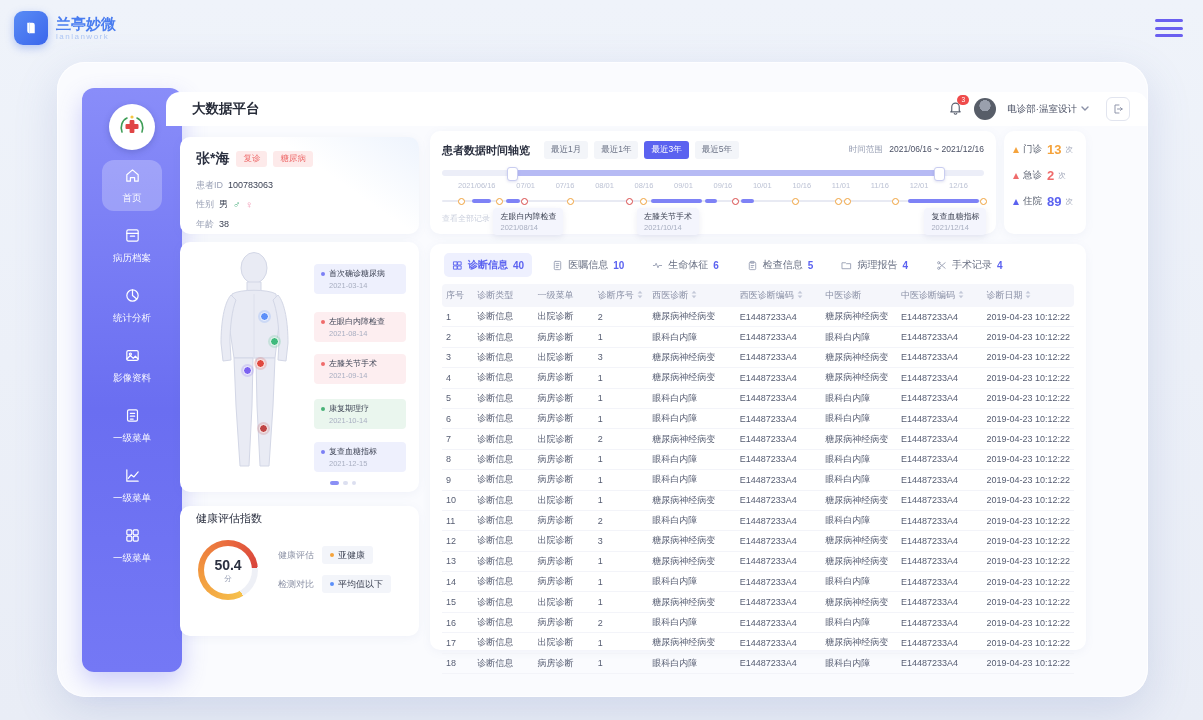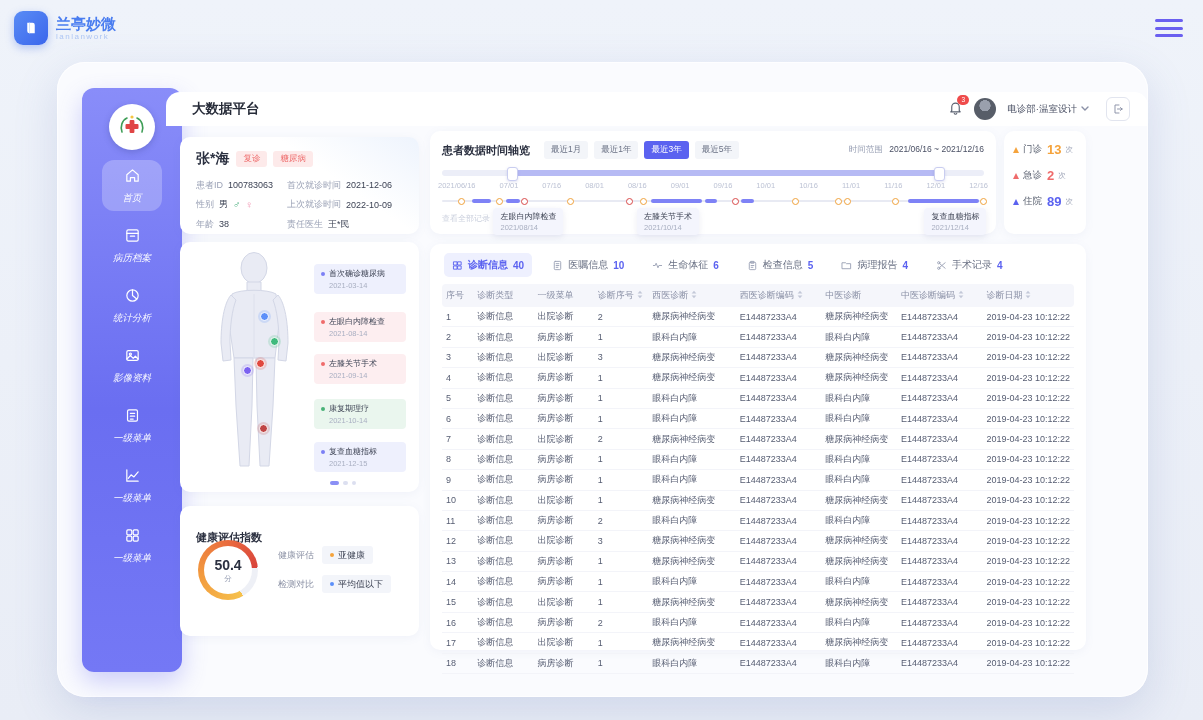--- a/index.html
+++ b/index.html
@@ -12,21 +12,21 @@
   .brand-txt{display:flex;flex-direction:column;line-height:1.15;}
   .brand-title{font-size:15px;font-weight:bold;color:#4a7df0;}
   .brand-sub{font-size:8px;color:#aec6f4;letter-spacing:1.5px;}
   .menu-btn{position:absolute;right:20px;top:19px;width:28px;cursor:pointer;}
   .menu-btn i{display:block;height:3px;border-radius:2px;background:#6a5ff0;margin-bottom:4.5px;}
 
   
   .device{position:absolute;left:57px;top:62px;width:1091px;height:635px;background:#fafbfe;border-radius:28px;box-shadow:0 14px 44px rgba(90,110,180,.18),0 0 0 1px rgba(255,255,255,.8) inset;}
 
   
-  .sidebar{position:absolute;left:25px;top:26px;width:100px;height:584px;border-radius:12px;background:linear-gradient(180deg,#898df9 0%,#6a6ef1 55%,#7478f5 100%);box-shadow:0 10px 24px rgba(98,104,238,.30);font-style:italic;}
+  .sidebar{position:absolute;left:25px;top:26px;width:100px;height:584px;border-radius:12px;background:linear-gradient(180deg,#898df9 0%,#6a6ef1 55%,#7478f5 100%);box-shadow:0 10px 24px rgba(98,104,238,.30);}
   .hosp-logo{margin:16px auto 10px;width:46px;height:46px;background:#fff;border-radius:50%;display:flex;align-items:center;justify-content:center;box-shadow:0 2px 6px rgba(40,50,120,.25);}
   .side-item{width:60px;margin:9px auto;padding:7px 0 6px;border-radius:12px;display:flex;flex-direction:column;align-items:center;gap:4px;cursor:pointer;}
   .side-item.active{background:rgba(255,255,255,.24);}
   .s-label{font-size:9.5px;color:rgba(255,255,255,.95);}
 
   
   .topbar{position:absolute;left:109px;top:30px;width:982px;height:34px;background:#fff;border-radius:14px 14px 0 0;display:flex;align-items:center;}
   .tb-title{margin-left:26px;font-size:13.5px;font-weight:bold;color:#262b38;}
   .tb-right{margin-left:auto;display:flex;align-items:center;gap:11px;padding-right:18px;}
   .bell{position:relative;cursor:pointer;}
@@ -56,21 +56,21 @@
   .tl-head{display:flex;align-items:center;padding:10px 12px 0;gap:6px;}
   .tl-title{font-size:11px;font-weight:bold;color:#2b3040;margin-right:8px;}
   .tl-btn{font-size:8.5px;padding:3px 7px;border-radius:3px;background:#f3f5f9;color:#6a7184;cursor:pointer;}
   .tl-btn.active{background:#5b62f0;color:#fff;}
   .tl-range{margin-left:auto;font-size:8.5px;color:#9aa1b5;}
   .tl-range b{color:#4a5064;font-weight:normal;margin-left:4px;}
   .tl-slider{position:relative;margin:9px 12px 0;height:10px;}
   .tl-track{position:absolute;left:0;right:0;top:2px;height:6px;background:#eceef8;border-radius:3px;}
   .tl-fill{position:absolute;top:2px;height:6px;background:#b6baf4;border-radius:3px;cursor:pointer;}
   .tl-handle{position:absolute;top:-1px;width:9px;height:12px;background:#fff;border:1px solid #c9cdf0;border-radius:3px;cursor:ew-resize;box-shadow:0 1px 3px rgba(90,100,180,.2);}
-  .tl-ticks{display:flex;justify-content:space-between;margin:3px 8px 0;font-size:7.5px;color:#bcc2d4;}
+  .tl-ticks{display:flex;justify-content:space-between;margin:3px 28px 0;font-size:7.5px;color:#bcc2d4;}
   .tl-dots{position:relative;margin:7px 12px 0;height:8px;}
   .tl-dots::before{content:"";position:absolute;left:0;right:0;top:3px;height:2px;background:#e8eaf3;border-radius:1px;}
   .m-dot{position:absolute;top:1px;width:5px;height:5px;border-radius:50%;background:#fff;border:1.6px solid;}
   .m-seg{position:absolute;top:2px;height:4px;border-radius:2px;}
   .tl-events{position:relative;margin:3px 12px 0;height:32px;}
   .tl-note{position:absolute;left:0;top:5px;font-size:8px;color:#ccd1de;}
   .tl-event{position:absolute;top:0;background:#f4f5fd;border-radius:4px;padding:3px 7px;box-shadow:0 2px 6px rgba(110,120,170,.14);white-space:nowrap;}
   .tl-ev-title{font-size:8px;color:#3d4354;}
   .tl-ev-date{font-size:7.5px;color:#a8aec0;margin-top:1px;}
 
@@ -89,21 +89,21 @@
   .bm-chip{position:absolute;left:134px;width:92px;border-radius:4px;padding:4px 7px;box-sizing:border-box;}
   .bm-t{font-size:8px;color:#3d4354;display:flex;align-items:center;gap:4px;white-space:nowrap;}
   .bm-t i{width:4px;height:4px;border-radius:50%;flex:0 0 auto;}
   .bm-d{font-size:7.5px;color:#a9afc2;margin-top:2px;margin-left:8px;}
   .pagination{position:absolute;bottom:7px;left:150px;display:flex;gap:4px;align-items:center;}
   .pg-dot{width:4.5px;height:4.5px;border-radius:3px;background:#dcdff0;cursor:pointer;}
   .pg-dot.active{background:#8a8ff5;width:9px;}
 
   
   .health{left:123px;top:444px;width:239px;height:130px;}
-  .h-title{font-size:11px;font-weight:bold;color:#2b3040;margin:24px 0 0 16px;}
+  .h-title{font-size:11px;font-weight:normal;color:#2b3040;margin:5px 0 0 16px;}
   .gauge{position:absolute;left:18px;top:34px;width:60px;height:60px;border-radius:50%;background:conic-gradient(from 150deg,#f6c14b 0deg,#f29a3e 110deg,#e8663e 220deg,#d8433b 295deg,#eef0f6 295deg 360deg);}
   .gauge::after{content:"";position:absolute;inset:6px;background:#fff;border-radius:50%;}
   .gauge-txt{position:absolute;left:18px;top:34px;width:60px;height:60px;display:flex;flex-direction:column;align-items:center;justify-content:center;z-index:2;}
   .gauge-num{font-size:14px;font-weight:bold;color:#2b3040;}
   .gauge-unit{font-size:7.5px;color:#9aa1b5;margin-top:1px;}
   .h-rows{position:absolute;left:98px;top:40px;}
   .h-row{display:flex;align-items:center;gap:8px;margin-bottom:11px;}
   .h-label{font-size:9px;color:#8a90a4;white-space:nowrap;}
   .h-chip{display:flex;align-items:center;gap:4px;background:#f3f5fa;border-radius:3px;padding:2.5px 8px;font-size:9px;color:#3d4354;white-space:nowrap;}
   .h-chip i{width:4px;height:4px;border-radius:50%;}
@@ -255,37 +255,20 @@
   </div>
             <div class="p-row">
     <span class="p-label">性别</span>
     <span class="p-value">男</span>
     <span class="g-male">♂</span>
               <span class="g-female">♀</span>
   </div>
             <div class="p-row">
     <span class="p-label">年龄</span>
     <span class="p-value">38</span>
-
-  </div>
-          </div>
-        <div class="p-col" id="p-right">
-            <div class="p-row">
-    <span class="p-label">首次就诊时间</span>
-    <span class="p-value">2021-12-06</span>
-
-  </div>
-            <div class="p-row">
-    <span class="p-label">上次就诊时间</span>
-    <span class="p-value">2022-10-09</span>
-
-  </div>
-            <div class="p-row">
-    <span class="p-label">责任医生</span>
-    <span class="p-value">王*民</span>
 
   </div>
           </div>
       </div>
     </section>
 
     <section class="card timeline">
       <div class="tl-head">
         <span class="tl-title">患者数据时间轴览</span>
         <span id="tl-btns" style="display:flex;gap:6px">

